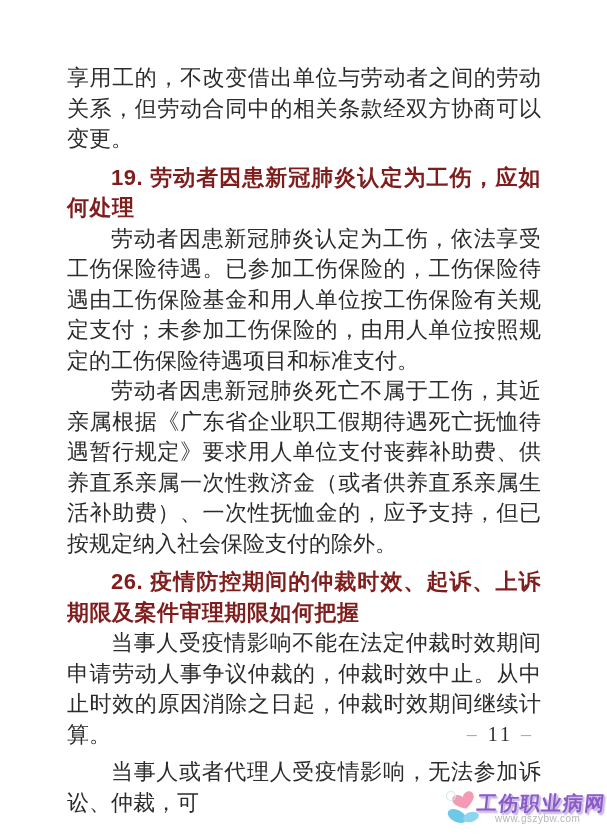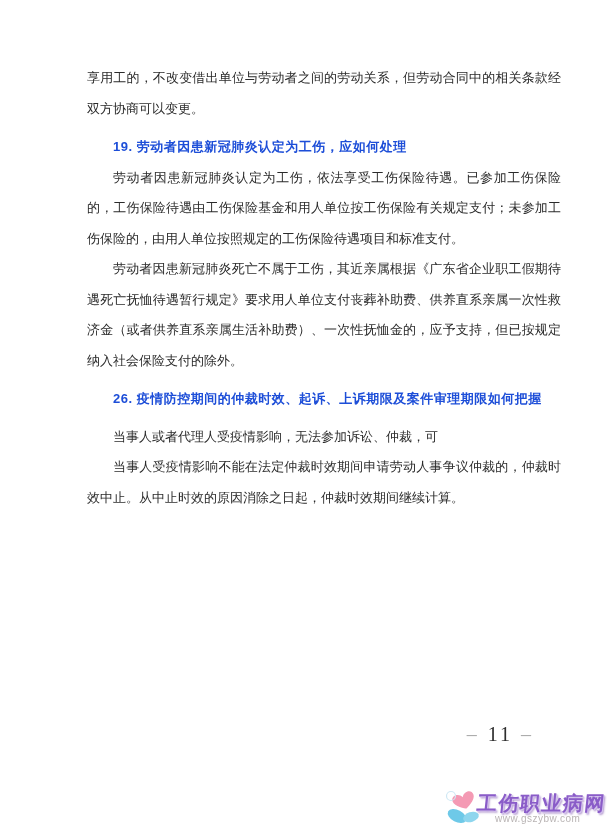--- a/index.html
+++ b/index.html
@@ -10,36 +10,35 @@
     margin: 0 auto;
     background: #ffffff;
     overflow: hidden;
   }
   .content {
     position: absolute;
     left: 67px;
     top: 63px;
     width: 474px;
     font-family: "Liberation Serif", "DejaVu Serif", serif;
-    font-size: 13px;
+    font-size: 22px;
     line-height: 30.5px;
     color: #2b2b2b;
-    margin-left: 20px;
   }
   .content p {
     margin: 0;
     text-align: justify;
     text-align-last: left;
     text-justify: inter-character;
   }
   .content p.indent { text-indent: 2em; }
   .content p.heading {
     font-family: "Liberation Sans", "DejaVu Sans", sans-serif;
     font-weight: 700;
-    color: #1d4ed8;
+    color: #7f1d1d;
     text-indent: 2em;
     margin-top: 8px;
     letter-spacing: 0.5px;
   }
   .content p.gap-top { margin-top: 7px; }
   .page-number {
     position: absolute;
     top: 723px;
     right: 73px;
     font-family: "Liberation Serif", "DejaVu Serif", serif;
@@ -91,22 +90,22 @@
 <body>
 
 <div class="page">
 
   <main class="content">
     <p class="cont">享用工的，不改变借出单位与劳动者之间的劳动关系，但劳动合同中的相关条款经双方协商可以变更。</p>
     <p class="heading">19. 劳动者因患新冠肺炎认定为工伤，应如何处理</p>
     <p class="indent">劳动者因患新冠肺炎认定为工伤，依法享受工伤保险待遇。已参加工伤保险的，工伤保险待遇由工伤保险基金和用人单位按工伤保险有关规定支付；未参加工伤保险的，由用人单位按照规定的工伤保险待遇项目和标准支付。</p>
     <p class="indent">劳动者因患新冠肺炎死亡不属于工伤，其近亲属根据《广东省企业职工假期待遇死亡抚恤待遇暂行规定》要求用人单位支付丧葬补助费、供养直系亲属一次性救济金（或者供养直系亲属生活补助费）、一次性抚恤金的，应予支持，但已按规定纳入社会保险支付的除外。</p>
     <p class="heading">26. 疫情防控期间的仲裁时效、起诉、上诉期限及案件审理期限如何把握</p>
+    <p class="indent">当事人受疫情影响不能在法定仲裁时效期间申请劳动人事争议仲裁的，仲裁时效中止。从中止时效的原因消除之日起，仲裁时效期间继续计算。</p>
     <p class="indent gap-top">当事人或者代理人受疫情影响，无法参加诉讼、仲裁，可</p>
-    <p class="indent">当事人受疫情影响不能在法定仲裁时效期间申请劳动人事争议仲裁的，仲裁时效中止。从中止时效的原因消除之日起，仲裁时效期间继续计算。</p>
   </main>
 
   <div class="page-number">
     <span class="dash">–</span>
     <span>11</span>
     <span class="dash">–</span>
   </div>
 
   <div class="watermark">
     <svg class="butterfly" viewBox="0 0 40 40" xmlns="http://www.w3.org/2000/svg">

